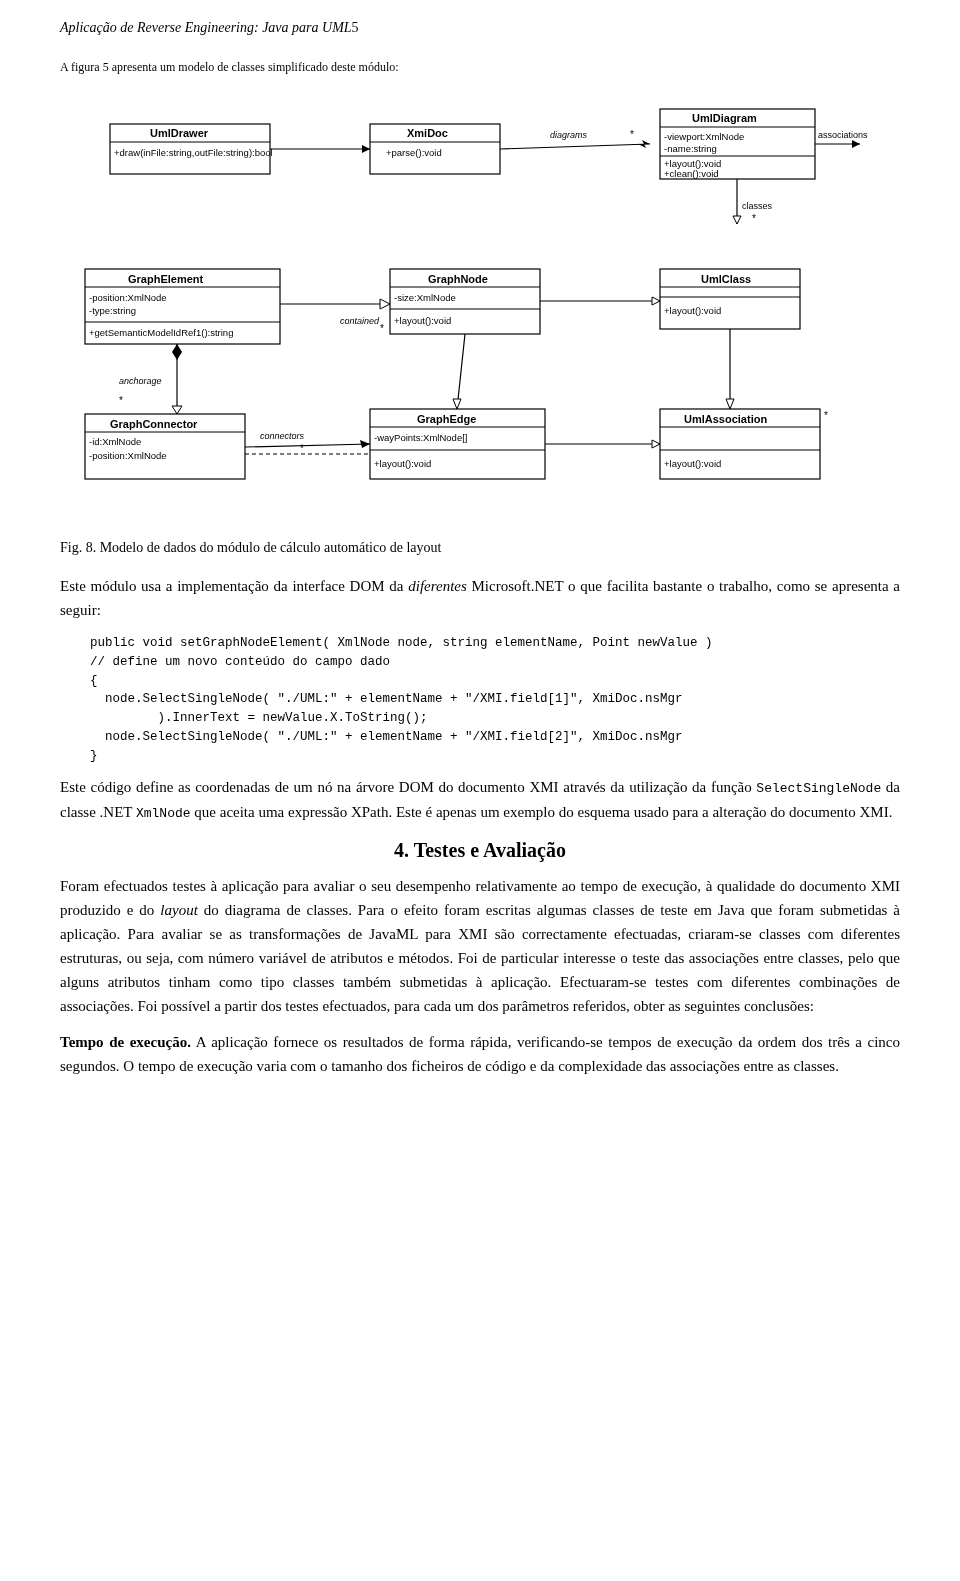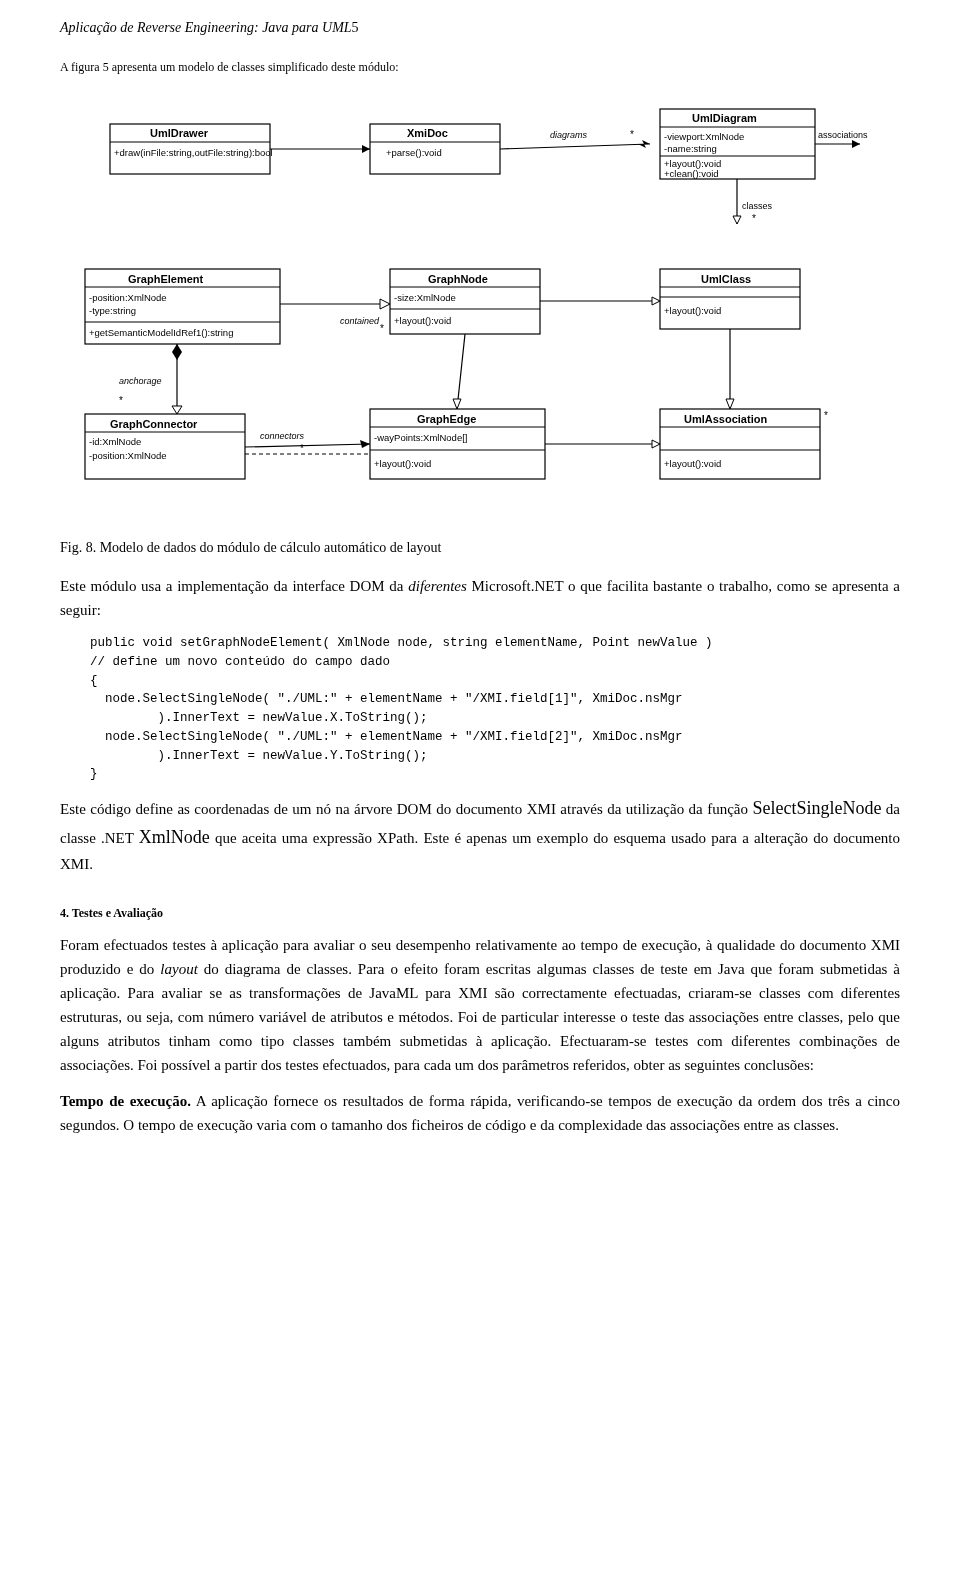--- a/index.html
+++ b/index.html
@@ -49,31 +49,32 @@
     }
     .code-block {
       font-family: "Courier New", Courier, monospace;
       font-size: 12.5px;
       margin: 10px 0 10px 30px;
       line-height: 1.5;
       background: #fff;
       color: #000;
     }
     .section-heading {
-      font-size: 12px;
+      font-size: 20px;
       font-weight: bold;
-      margin-top: 30px;
+      margin-top: 14px;
       margin-bottom: 12px;
+      text-align: center;
     }
     .bold-term {
       font-weight: bold;
     }
     .inline-code {
-      font-family: Liberation Serif, serif;
-      font-size: 18px;
+      font-family: Liberation Mono, monospace;
+      font-size: 13px;
     }
   </style>
 </head>
 <body>
 
 <div class="page-header">
   <span class="page-header-title">Aplicação de Reverse Engineering: Java para UML</span>
   <span class="page-number">5</span>
 </div>
 
@@ -204,21 +205,20 @@
   Este módulo usa a implementação da interface DOM da <em>diferentes</em> Microsoft.NET o que facilita bastante o trabalho, como se apresenta a seguir:
 </p>
 
 <div class="code-block">
   <div>public void setGraphNodeElement( XmlNode node, string elementName, Point newValue )</div>
   <div>// define um novo conteúdo do campo dado</div>
   <div>{</div>
   <div>&nbsp;&nbsp;node.SelectSingleNode( "./UML:" + elementName + "/XMI.field[1]", XmiDoc.nsMgr</div>
   <div>&nbsp;&nbsp;&nbsp;&nbsp;&nbsp;&nbsp;&nbsp;&nbsp;&nbsp;).InnerText = newValue.X.ToString();</div>
   <div>&nbsp;&nbsp;node.SelectSingleNode( "./UML:" + elementName + "/XMI.field[2]", XmiDoc.nsMgr</div>
-  <div>&nbsp;&nbsp;&nbsp;&nbsp;&nbsp;&nbsp;&nbsp;&nbsp;&nbsp;).InnerText = newValue.Y.ToString();</div>
   <div>}</div>
 </div>
 
 <p class="body-text">
   Este código define as coordenadas de um nó na árvore DOM do documento XMI através da utilização da função <span class="inline-code">SelectSingleNode</span> da classe .NET <span class="inline-code">XmlNode</span> que aceita uma expressão XPath. Este é apenas um exemplo do esquema usado para a alteração do documento XMI.
 </p>
 
 <h2 class="section-heading">4. Testes e Avaliação</h2>
 
 <p class="body-text">

